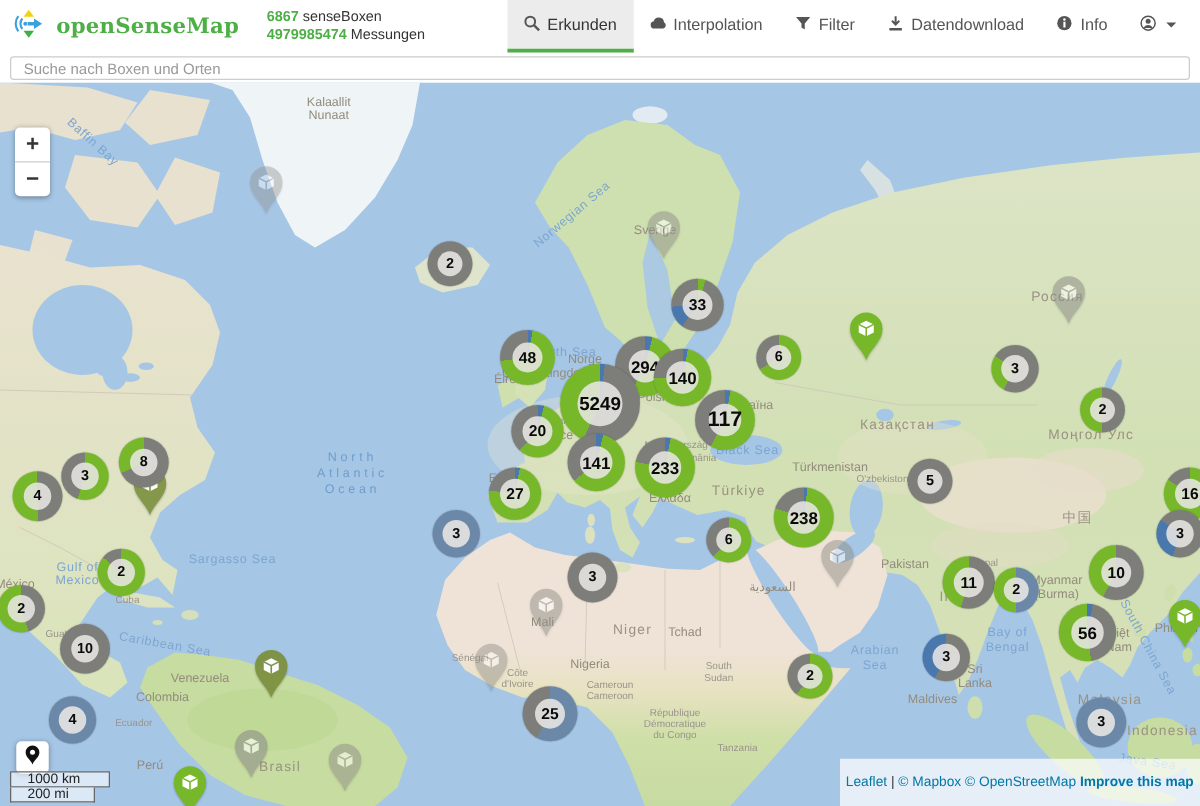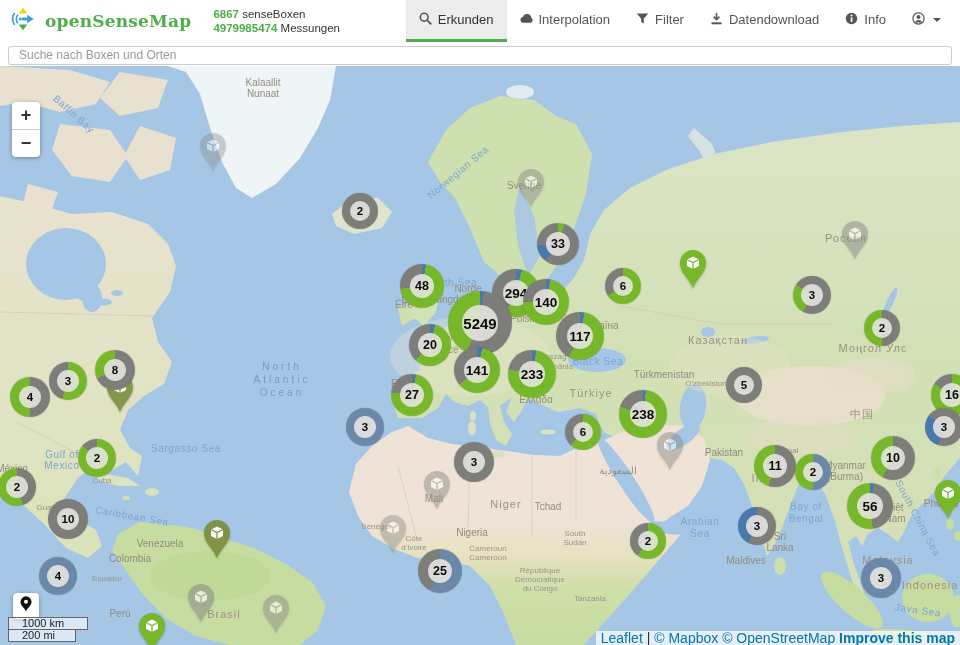--- a/index.html
+++ b/index.html
@@ -46,22 +46,22 @@
     font-size:18px;font-weight:bold;color:#333;cursor:pointer;}
   .zbtn:first-child{border-bottom:1px solid #ccc;}
   .locatectl{position:absolute;left:13px;top:527px;width:26px;height:26px;background:#fff;
     border-radius:4px;box-shadow:0 1px 4px rgba(0,0,0,.35);display:flex;align-items:center;
     justify-content:center;cursor:pointer;z-index:10;}
   .scale{position:absolute;left:8px;top:551px;font-size:11px;color:#222;z-index:10;}
   .scale .bar{background:rgba(255,255,255,.6);border:1.5px solid #666;
     padding:0 13px;line-height:11px;height:11px;white-space:nowrap;}
   .bar.km{width:52px;}
   .bar.mi{width:40px;border-top:none;}
-  .attrib{position:absolute;right:0;bottom:0;background:rgba(255,255,255,.72);font-size:14px;
-    line-height:14px;padding:0 5px;color:#333;z-index:10;white-space:nowrap;}
+  .attrib{position:absolute;right:0;bottom:0;background:rgba(255,255,255,.72);font-size:11px;
+    line-height:14px;padding:12px 5px;color:#333;z-index:10;white-space:nowrap;}
   .attrib a{color:#0078A8;text-decoration:none;cursor:pointer;}
   .attrib a.improve{font-weight:bold;}
 </style>
 </head>
 <body>
 
 <div class="header">
   <div class="topbar">
     <div class="brand">
       <span>
@@ -394,21 +394,21 @@
       <div class="cluster" style="left: 623px; top: 220px; width: 36px; height: 36px; background: conic-gradient(rgb(118, 184, 42) 0%, rgb(118, 184, 42) 66%, rgb(125, 125, 121) 66%, rgb(125, 125, 121) 100%);">
         <div class="core" style="inset: 8px; font-size: 11.5px;">6</div>
       </div>
       <div class="cluster" style="left: 812px; top: 229px; width: 38px; height: 38px; background: conic-gradient(rgb(125, 125, 121) 0%, rgb(125, 125, 121) 58%, rgb(118, 184, 42) 58%, rgb(118, 184, 42) 84%, rgb(125, 125, 121) 84%, rgb(125, 125, 121) 100%);">
         <div class="core" style="inset: 8px; font-size: 11.5px;">3</div>
       </div>
       <div class="cluster" style="left: 480px; top: 257px; width: 64px; height: 64px; background: conic-gradient(rgb(74, 120, 173) 0%, rgb(74, 120, 173) 2%, rgb(125, 125, 121) 2%, rgb(125, 125, 121) 57%, rgb(118, 184, 42) 57%, rgb(118, 184, 42) 100%);">
         <div class="core" style="inset: 14px; font-size: 15px;">5249</div>
       </div>
       <div class="cluster" style="left: 580px; top: 270px; width: 48px; height: 48px; background: conic-gradient(rgb(74, 120, 173) 0%, rgb(74, 120, 173) 3%, rgb(118, 184, 42) 3%, rgb(118, 184, 42) 58%, rgb(125, 125, 121) 58%, rgb(125, 125, 121) 100%);">
-        <div class="core" style="inset: 11px; font-size: 13px;">117</div>
+        <div class="core" style="inset: 11px; font-size: 17px;">117</div>
       </div>
       <div class="cluster" style="left: 430px; top: 279px; width: 42px; height: 42px; background: conic-gradient(rgb(74, 120, 173) 0%, rgb(74, 120, 173) 4%, rgb(118, 184, 42) 4%, rgb(118, 184, 42) 62%, rgb(125, 125, 121) 62%, rgb(125, 125, 121) 100%);">
         <div class="core" style="inset: 9px; font-size: 12.5px;">20</div>
       </div>
       <div class="cluster" style="left: 882px; top: 262px; width: 36px; height: 36px; background: conic-gradient(rgb(125, 125, 121) 0%, rgb(125, 125, 121) 50%, rgb(118, 184, 42) 50%, rgb(118, 184, 42) 100%);">
         <div class="core" style="inset: 8px; font-size: 11.5px;">2</div>
       </div>
       <div class="cluster" style="left: 477px; top: 304px; width: 46px; height: 46px; background: conic-gradient(rgb(74, 120, 173) 0%, rgb(74, 120, 173) 4%, rgb(118, 184, 42) 4%, rgb(118, 184, 42) 64%, rgb(125, 125, 121) 64%, rgb(125, 125, 121) 100%);">
         <div class="core" style="inset: 10px; font-size: 13.5px;">141</div>
       </div>

